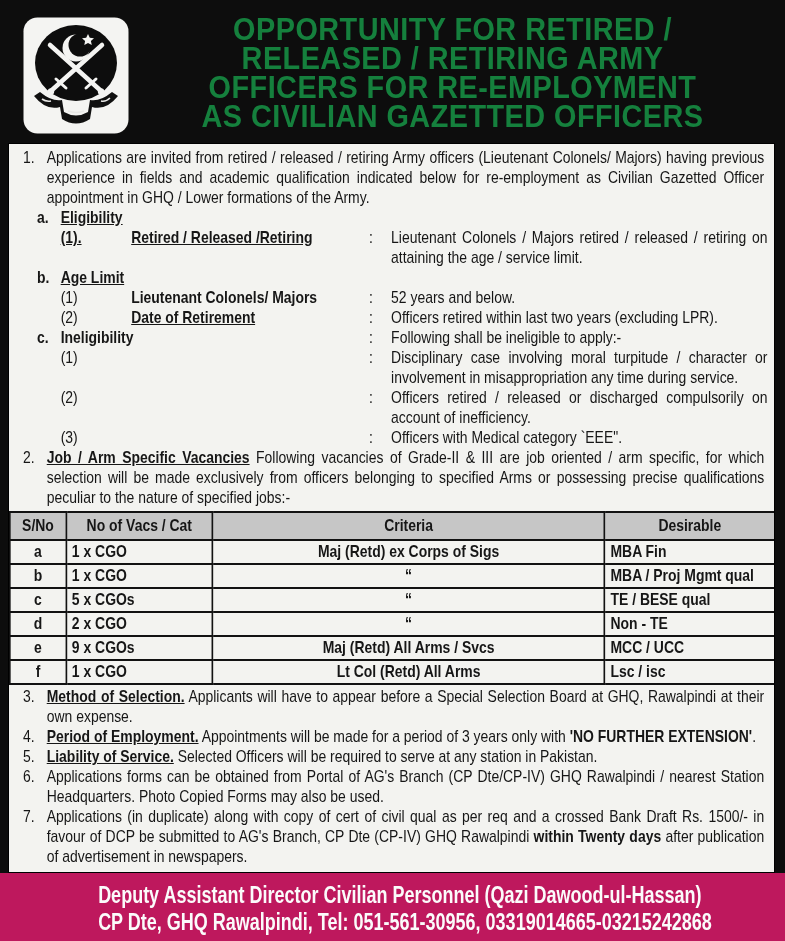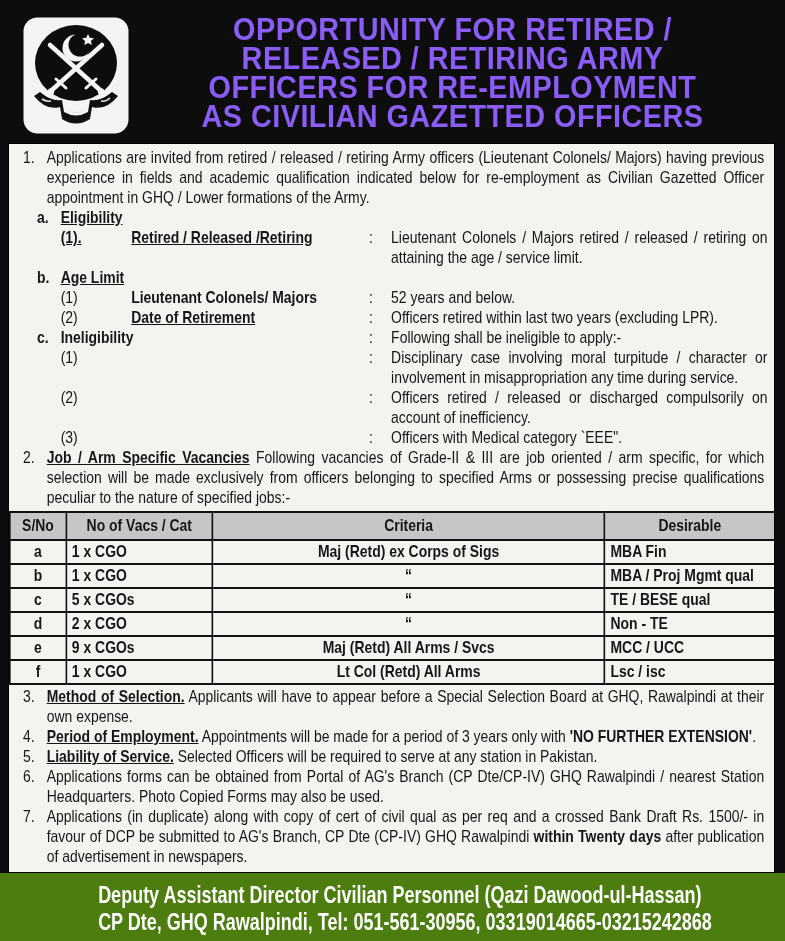--- a/index.html
+++ b/index.html
@@ -1,21 +1,21 @@
 <!DOCTYPE html>
 <html><head>
 <meta charset="utf-8">
 <style>
   html,body{margin:0;padding:0;background:#000;}
   .page{position:relative;width:785px;height:941px;background:#0d0d0d;overflow:hidden;
         font-family:"Liberation Sans",sans-serif;color:#161616;}
   
   .hdr{position:absolute;top:0;left:0;width:785px;height:143px;background:#0d0d0d;display:flex;}
   .logo-wrap{flex:0 0 auto;margin:16px 0 0 22px;width:108px;height:119px;}
-  .titles{flex:1 1 auto;padding:15px 14px 0 4px;text-align:center;color:#8b5cf6;
+  .titles{flex:1 1 auto;padding:15px 14px 0 4px;text-align:center;color:#15803d;
           font-weight:700;font-size:31px;line-height:29px;letter-spacing:.5px;}
   .titles .tl{display:block;white-space:nowrap;transform:scaleX(.93);transform-origin:50% 50%;}
   
   .content{position:absolute;top:143px;left:8px;width:767px;height:730px;background:#f3f3f0;
            border:1px solid #000;box-sizing:border-box;overflow:hidden;padding-top:4px;}
   .squeeze{width:935px;transform:scaleX(.82);transform-origin:0 0;
            font-size:17px;line-height:20px;letter-spacing:0;}
   .b{font-weight:700;}
   .u{text-decoration:underline;}
   .just{text-align:justify;margin:0;}
@@ -28,21 +28,21 @@
   
   table.vac{width:935px;border-collapse:collapse;margin:3px 0 2px 0;
             font-weight:700;font-size:17px;}
   table.vac th,table.vac td{border:2px solid #121212;padding:1px 6px;line-height:20px;}
   table.vac th{background:#c6c6c6;height:24px;text-align:center;}
   td.c-sno{width:55px;text-align:center;}
   td.c-vac{width:167px;text-align:left;padding-left:14px;}
   td.c-cri{width:473px;text-align:center;}
   td.c-des{width:196px;text-align:left;padding-left:14px;}
   
-  .ftr{position:absolute;left:0;top:873px;width:785px;height:68px;background:#4d7c0f;
+  .ftr{position:absolute;left:0;top:873px;width:785px;height:68px;background:#be185d;
        color:#fbfbfb;text-align:center;padding-top:8px;box-sizing:border-box;}
   .ftr .fl{display:block;font-weight:700;font-size:24px;line-height:27px;white-space:nowrap;
            transform:scaleX(.75);transform-origin:50% 50%;}
 </style>
 </head>
 <body>
 
 <div class="page">
 
   <div class="hdr">

